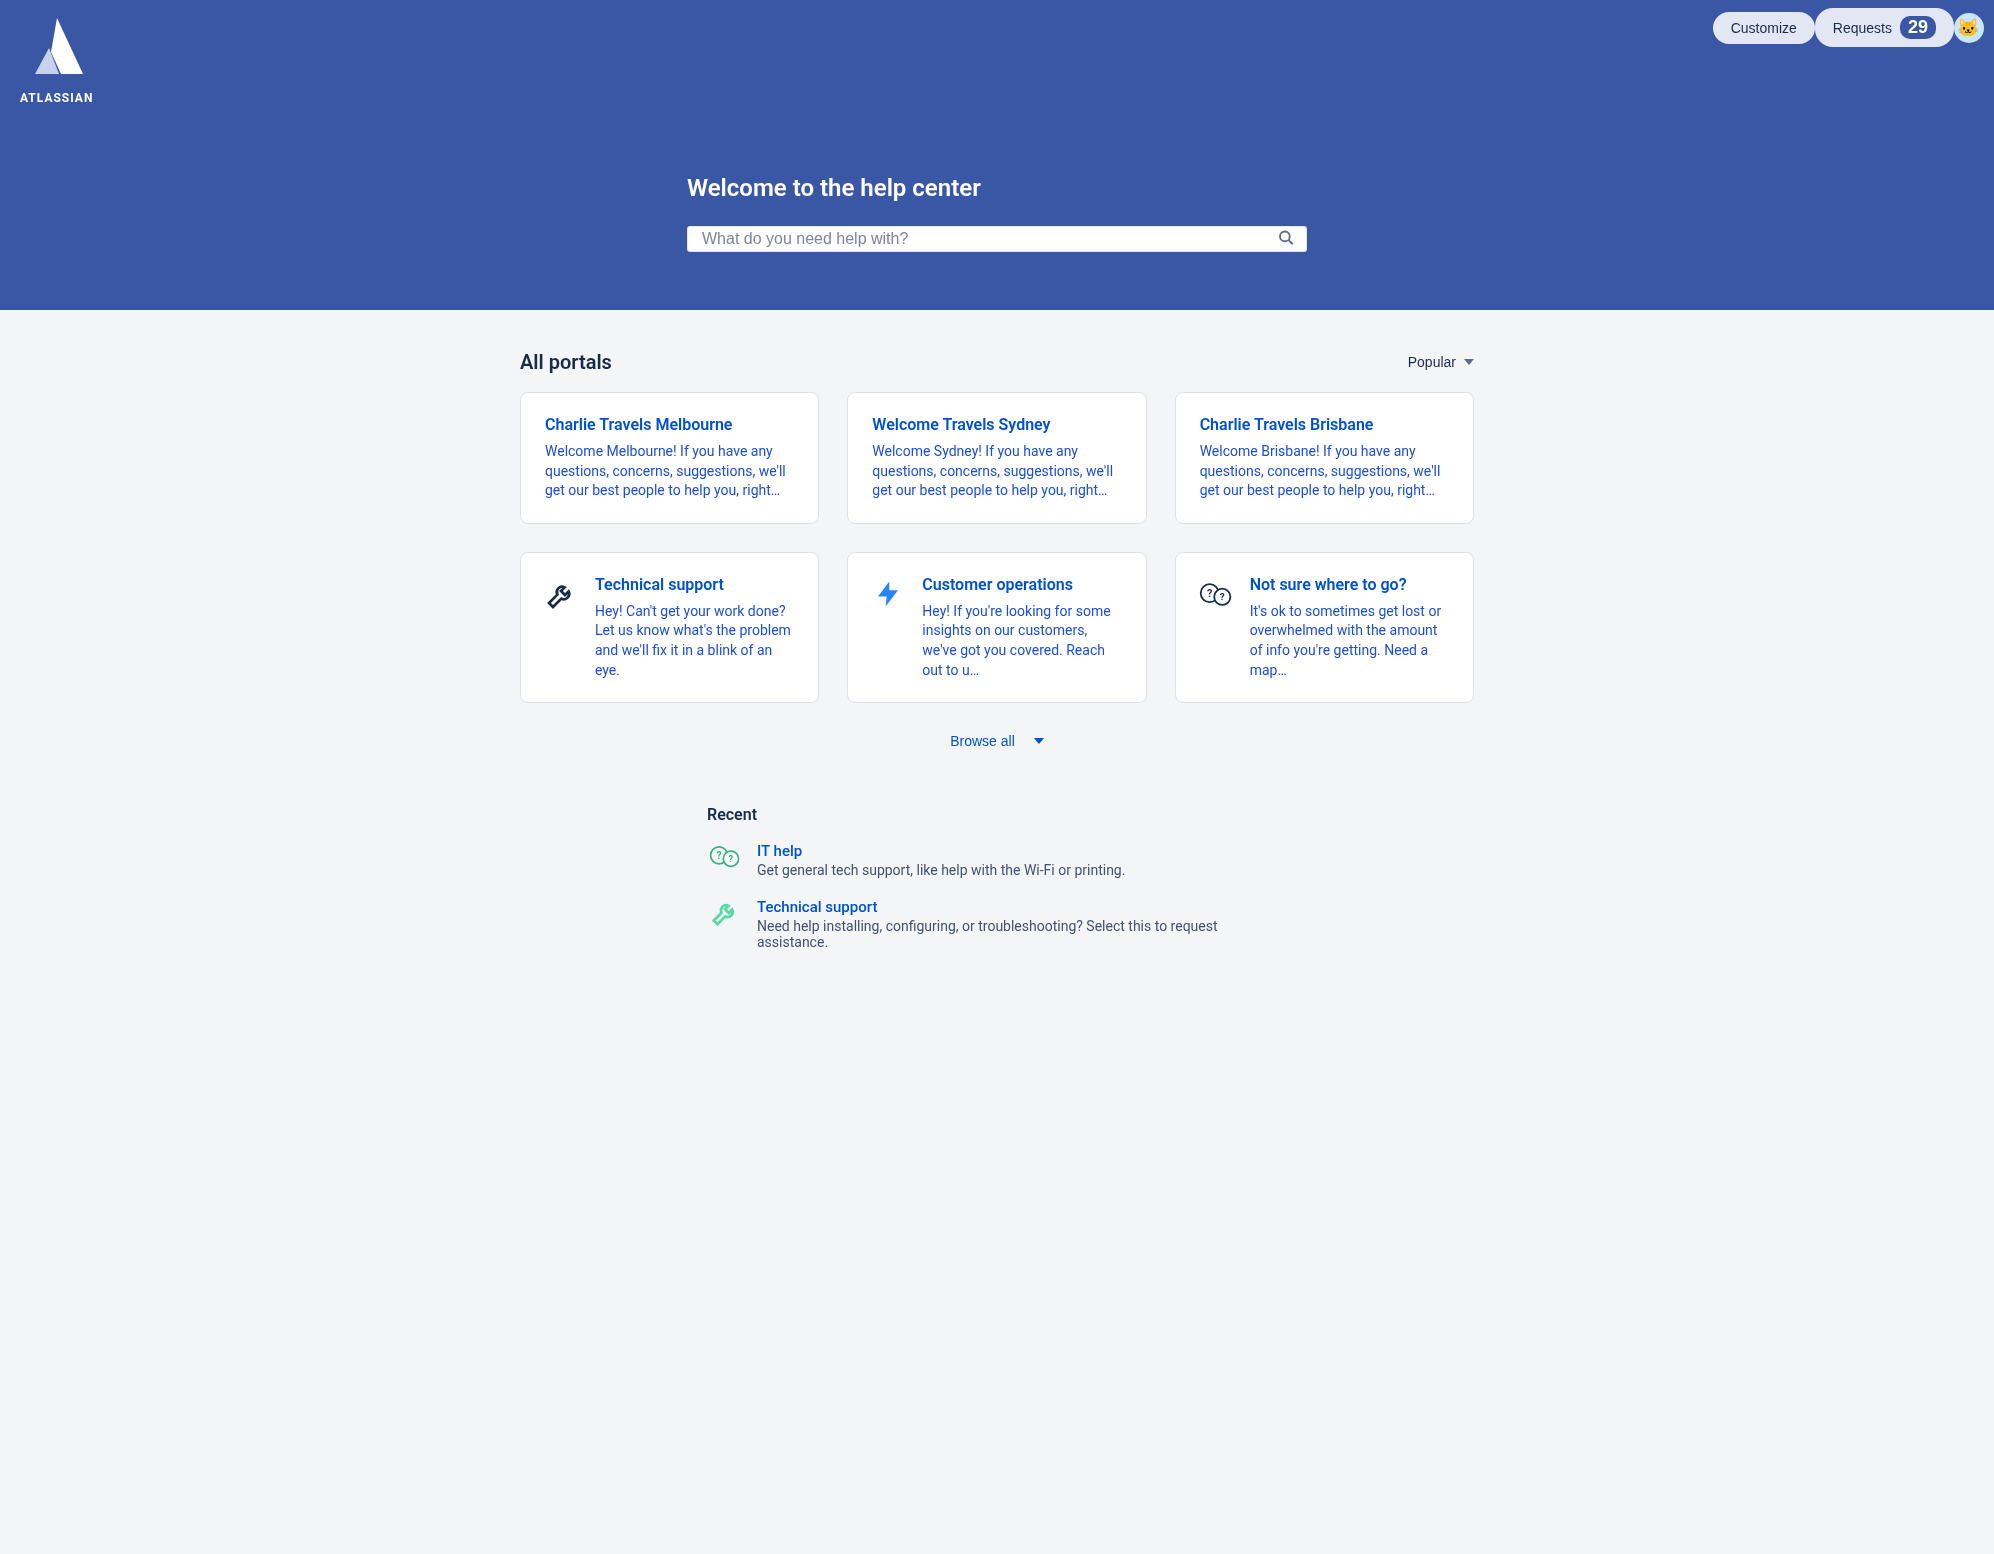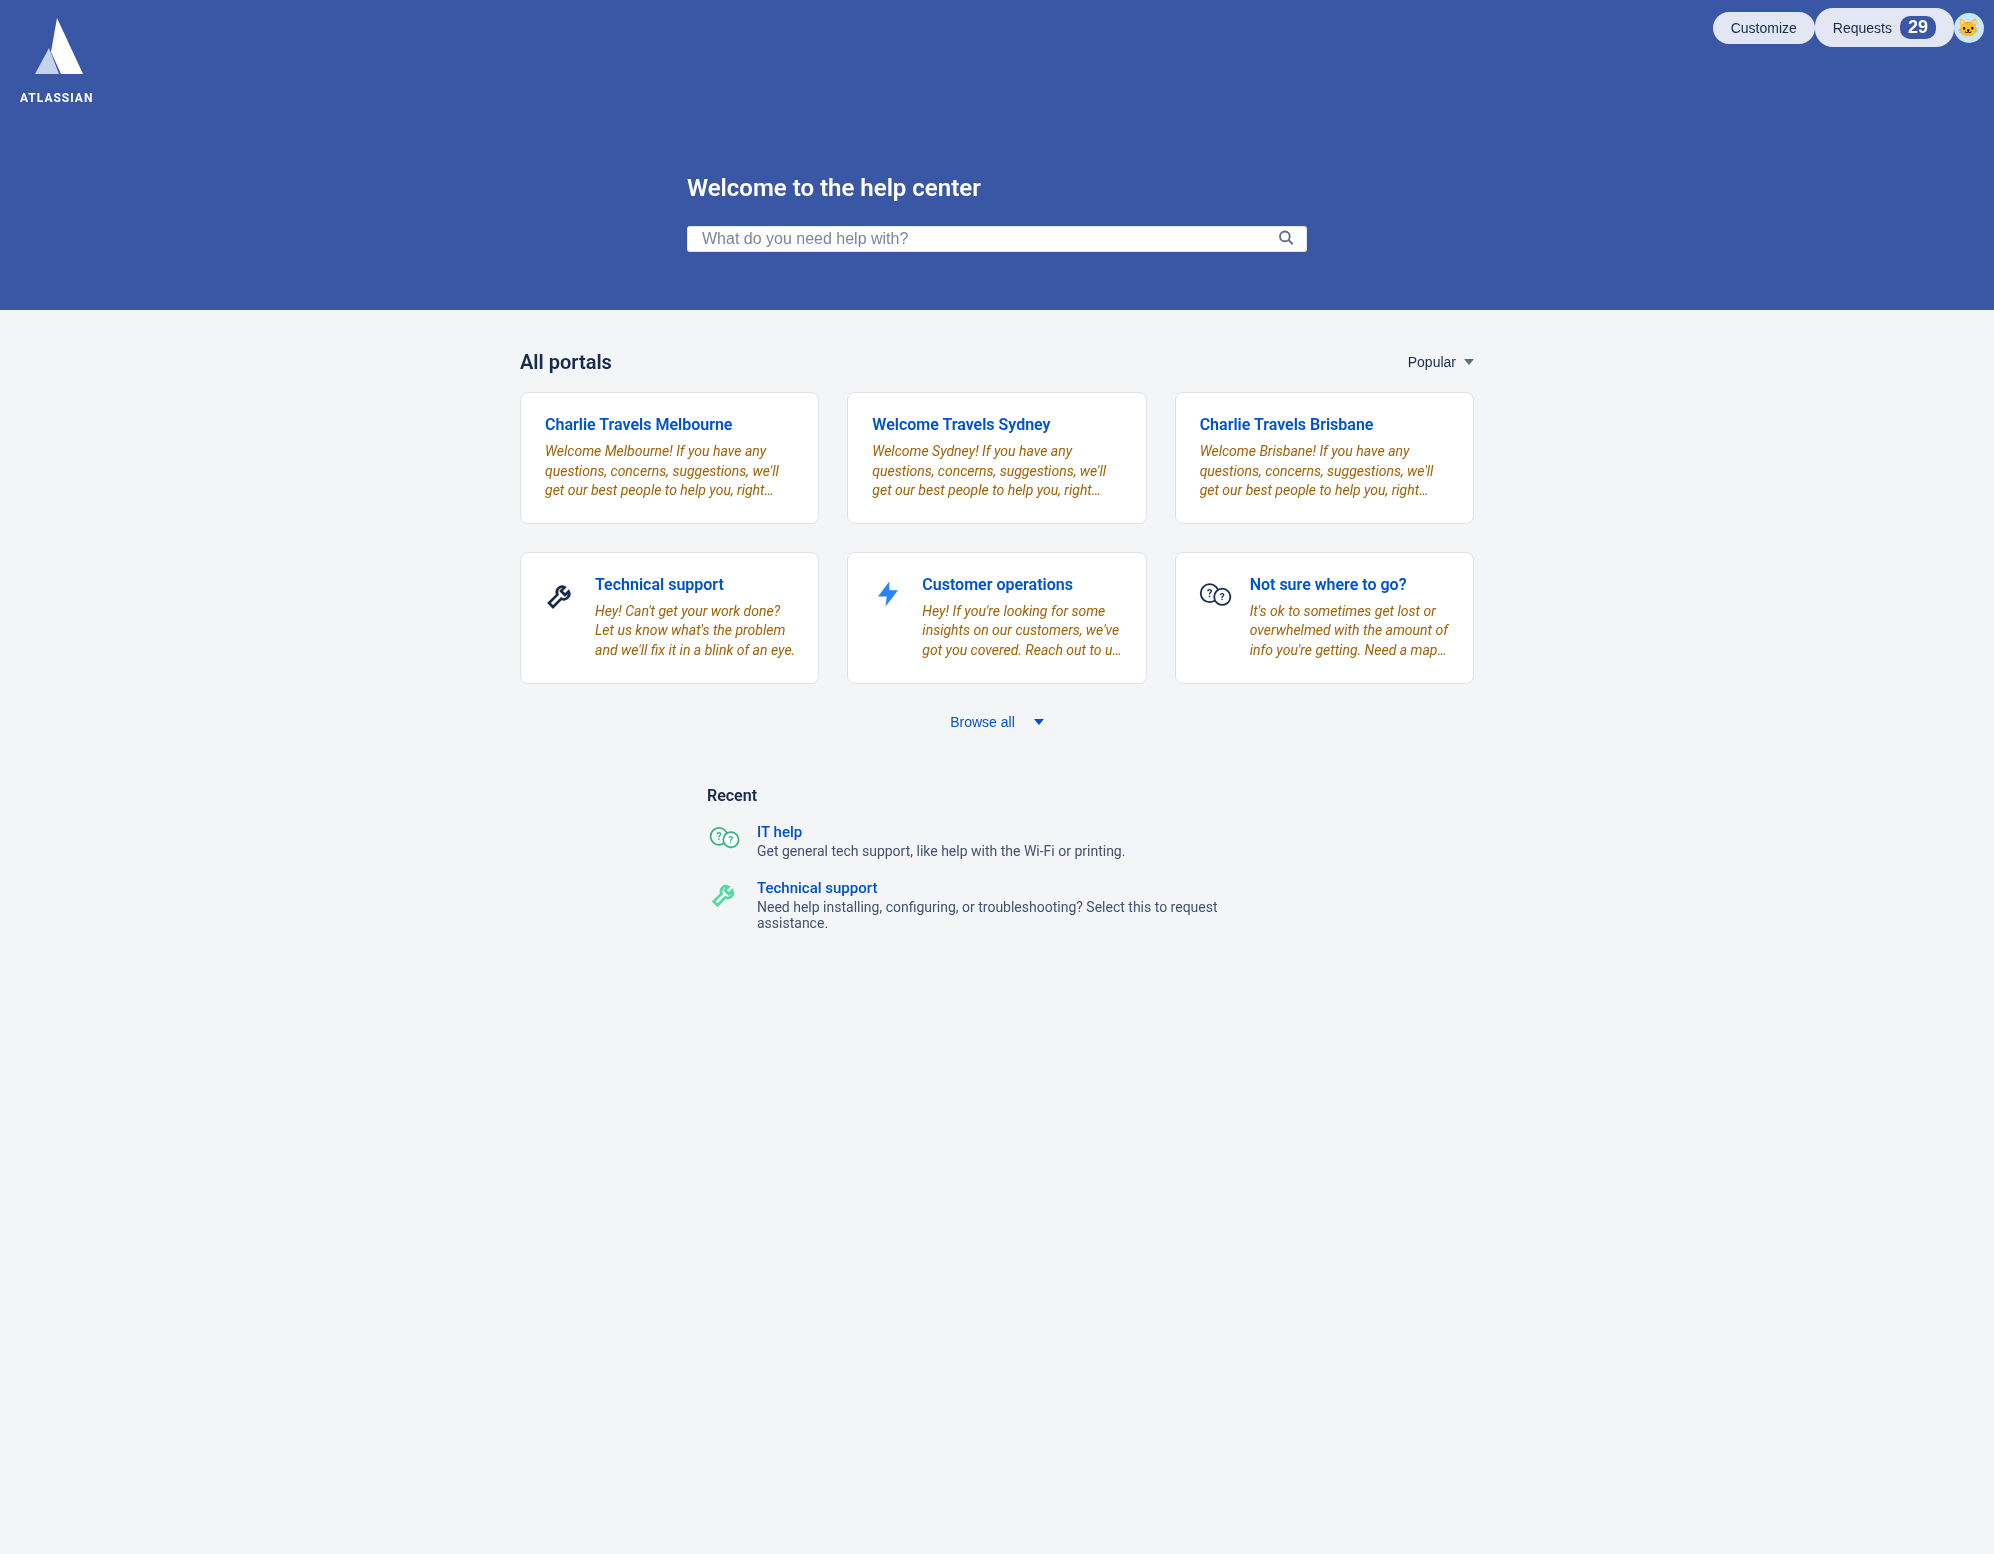--- a/index.html
+++ b/index.html
@@ -156,24 +156,23 @@
     min-height: 128px;
     cursor: pointer;
   }
   .card-title {
     color: #0052cc;
     font-size: 16px;
     font-weight: 600;
     margin-bottom: 8px;
   }
   .card-desc {
-    color: #a16207;
+    color: #1d4ed8;
     font-size: 14px;
     line-height: 1.4;
-    font-style: italic;
   }
   .card.with-icon {
     display: flex;
     gap: 16px;
     align-items: flex-start;
     padding: 22px 22px;
   }
   .card.with-icon .icon-slot {
     flex: 0 0 36px;
     display: flex;

